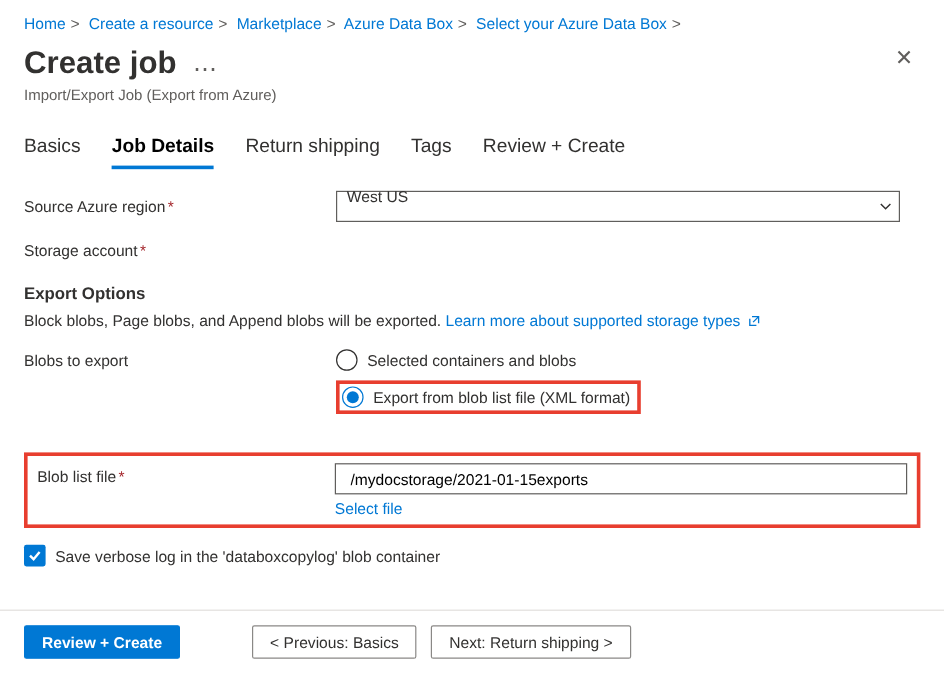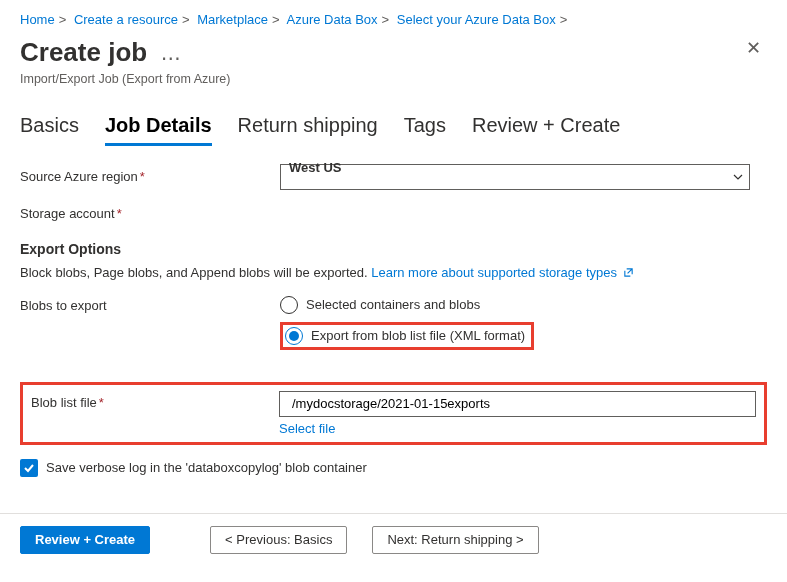--- a/index.html
+++ b/index.html
@@ -14,29 +14,29 @@
   .page { padding: 12px 20px 0 20px; }
   .breadcrumb { font-size: 13px; margin-bottom: 8px; }
   .breadcrumb a { color: #0078d4; text-decoration: none; cursor: pointer; }
   .breadcrumb .sep { color: #605e5c; margin: 0 4px; }
   .header-row { display: flex; align-items: flex-start; justify-content: space-between;}
   h1 { font-size: 26px; font-weight: 600; margin: 2px 0 0 0; display: inline-block;}
   .ellipsis { color: #605e5c; font-size: 20px; margin-left: 10px; vertical-align: middle; cursor:pointer;}
   .close-x { color:#605e5c; font-size:18px; cursor:pointer; padding:4px 6px; line-height:1;}
   .subtitle { color: #605e5c; font-size: 12.5px; margin-top: 2px; margin-bottom: 22px;}
   .tabs { display: flex; gap: 26px; border-bottom: none; margin-bottom: 18px;}
-  .tab { font-size: 20px; color: #323130; padding: 6px 0; cursor: pointer; }
+  .tab { font-size: 16px; color: #323130; padding: 6px 0; cursor: pointer; }
   .tab.active { color: #000; font-weight:600; border-bottom: 3px solid #0078d4; }
   .form-row { display: flex; align-items: center; margin-bottom: 16px; }
   .form-label { width: 260px; font-size: 13px; color: #323130; }
   .req { color: #a4262c; margin-left:2px;}
   .select-wrap { position: relative; flex: 1; max-width:470px;}
   .select-field {
     width: 100%; height: 26px; border: 1px solid #605e5c; padding: 3px 24px 21px 8px;
-    font-size: 13px; background: #fff; cursor: pointer; display:flex; align-items:center;font-weight:bold;
+    font-size: 13px; background: #fff; cursor: pointer; display:flex; align-items:center;
   }
   .select-field.focused { border-color: #5c2d91; box-shadow: 0 0 0 1px #5c2d91 inset;}
   .chevron {
     position: absolute; right: 6px; top: 50%; transform: translateY(-50%);
     pointer-events:none;
   }
   h3 { font-size: 14px; font-weight: 600; margin: 20px 0 8px 0; }
   .help-text { font-size: 13px; margin-bottom: 16px; }
   .link { color: #0078d4; text-decoration: none; cursor: pointer; }
   .ext-icon { margin-left:2px; }
@@ -165,17 +165,17 @@
       <svg width="12" height="12" viewBox="0 0 12 12">
           <path d="M2 6l3 3 5-6" stroke="#fff" stroke-width="2" fill="none"></path>
         </svg>
     </span>
     <span>Save verbose log in the 'databoxcopylog' blob container</span>
   </div>
 </div>
 
 <div class="footer">
   <button class="btn btn-primary">Review + Create</button>
-  <div style="display:flex; gap:25px; margin-left:40px;">
+  <div style="display:flex; gap:12px; margin-left:40px;">
     <button class="btn btn-secondary">&lt; Previous: Basics</button>
     <button class="btn btn-secondary">Next: Return shipping &gt;</button>
   </div>
 </div>
 
 </body></html>

